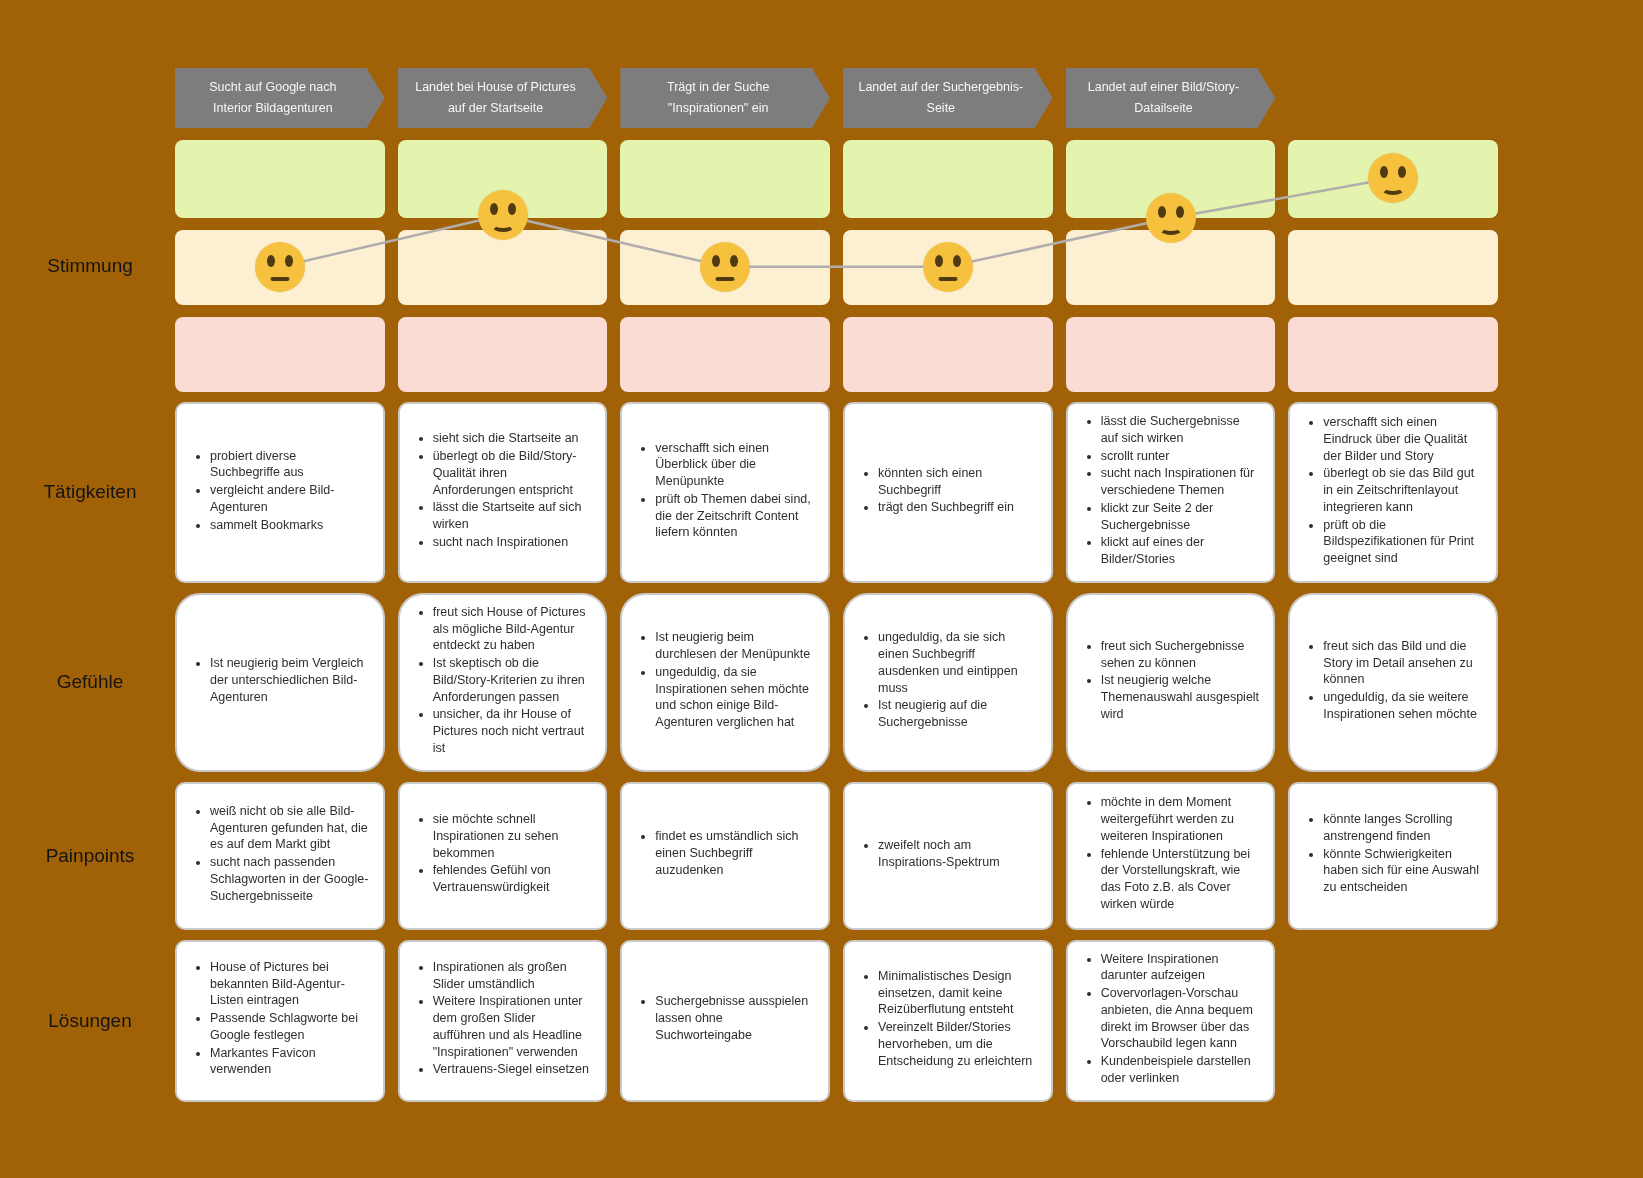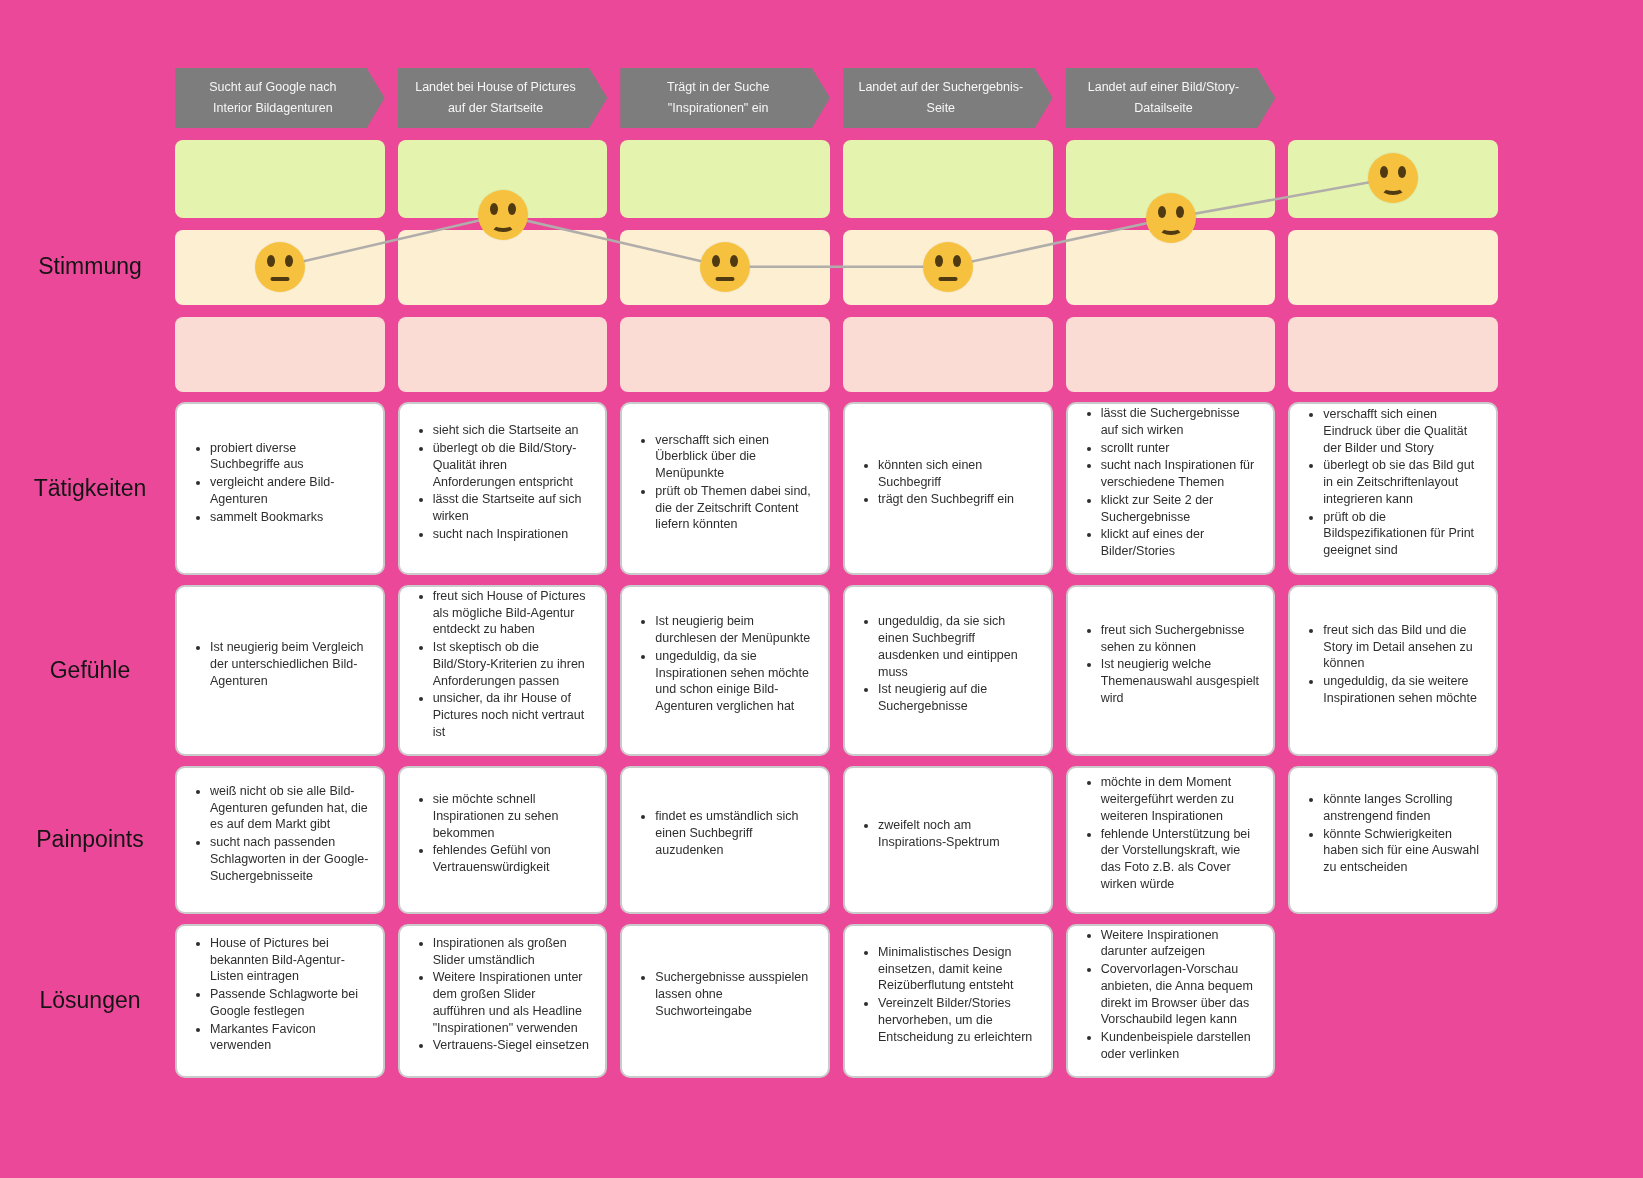--- a/index.html
+++ b/index.html
@@ -1,17 +1,17 @@
 <!DOCTYPE html>
 <html><head>
 <meta charset="utf-8">
 <style>
   html,body{margin:0;padding:0;background:#ffffff;}
   .canvas{
-    width:1643px;height:1178px;position:relative;background:#ec4899;
+    width:1643px;height:1178px;position:relative;background:#a16207;
     font-family:"Liberation Sans",sans-serif;color:#2d2d2d;overflow:hidden;
   }
   .row-grid{
     width:1498px;display:grid;
     grid-template-columns:162px repeat(6,1fr);
     column-gap:13px;
   }
   .section-header{margin-top:68px;}
   .section-mood{margin-top:12px;}
   .section-cards{margin-top:10px;}
@@ -20,21 +20,21 @@
   .stage{
     height:60px;background:#7d7d7d;color:#f7f7f7;
     display:flex;align-items:center;justify-content:center;text-align:center;
     font-size:12.5px;line-height:1.7;padding:0 28px 0 14px;
     clip-path:polygon(0 0,calc(100% - 18px) 0,100% 50%,calc(100% - 18px) 100%,0 100%);
   }
 
   
   .row-label{
     display:flex;align-items:center;justify-content:center;
-    font-size:23px;color:#141414;padding-left:18px;white-space:nowrap;
+    font-size:19px;color:#141414;padding-left:18px;white-space:nowrap;
   }
 
   
   .mood-chart{position:relative;height:252px;grid-column:2 / 8;}
   .band-row{
     display:grid;grid-template-columns:repeat(6,1fr);column-gap:13px;
   }
   .band-row.b1{height:78px;margin-bottom:12px;}
   .band-row.b2{height:75px;margin-bottom:12px;}
   .band-row.b3{height:75px;}
@@ -54,24 +54,24 @@
   .mouth-happy{
     position:absolute;left:50%;transform:translateX(-50%);bottom:8px;
     width:24px;height:13px;box-sizing:border-box;
     border:4px solid transparent;border-bottom-color:#4f3a12;border-radius:50%;
   }
 
   
   .card{
     background:#fff;border:2px solid #cacaca;border-radius:10px;
     display:flex;align-items:center;
-    padding:0 14px 12px 16px;box-sizing:border-box;
+    padding:8px 14px 12px 16px;box-sizing:border-box;
   }
   .r-activities .card{min-height:165px;}
-  .r-feelings  .card{min-height:168px;}
+  .r-feelings  .card{min-height:168px;border-radius:25px;}
   .r-painpoints .card{min-height:148px;}
   .r-solutions .card{min-height:148px;}
   .card ul{margin:0;padding-left:17px;}
   .card li{
     font-size:12.5px;line-height:1.34;color:#2e2e2e;margin:1px 0;
   }
 </style>
 </head>
 <body>
 

